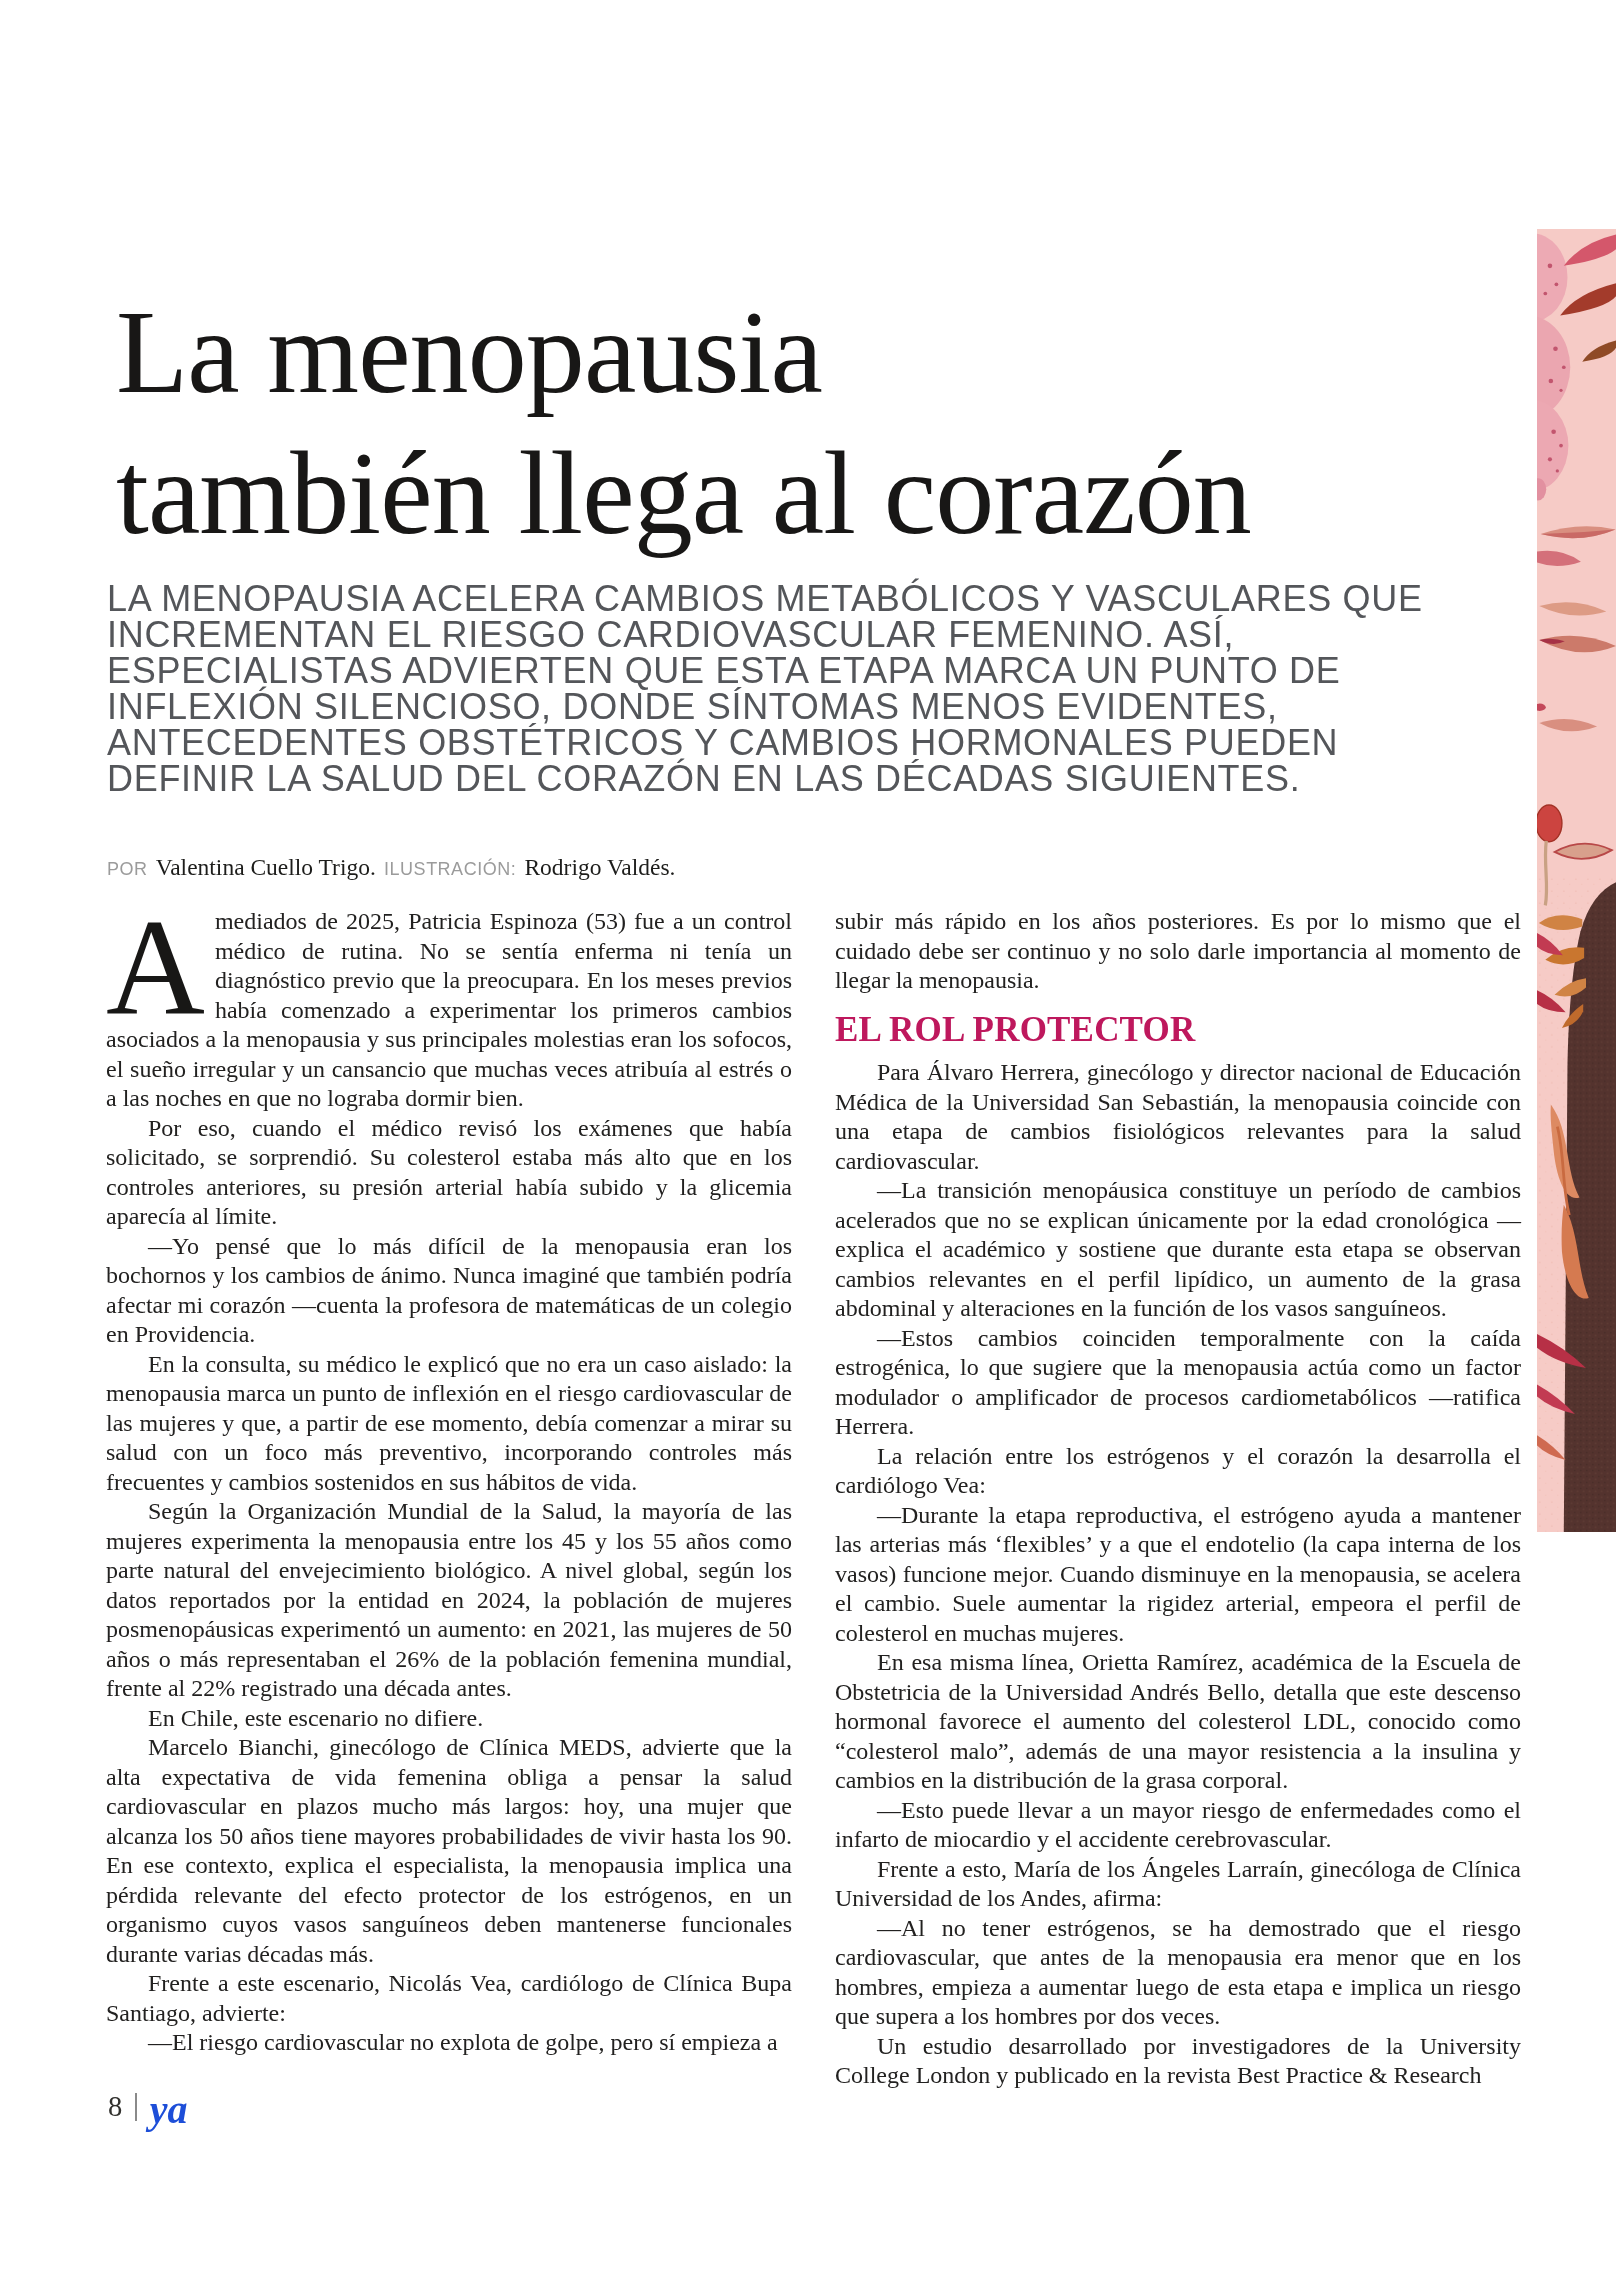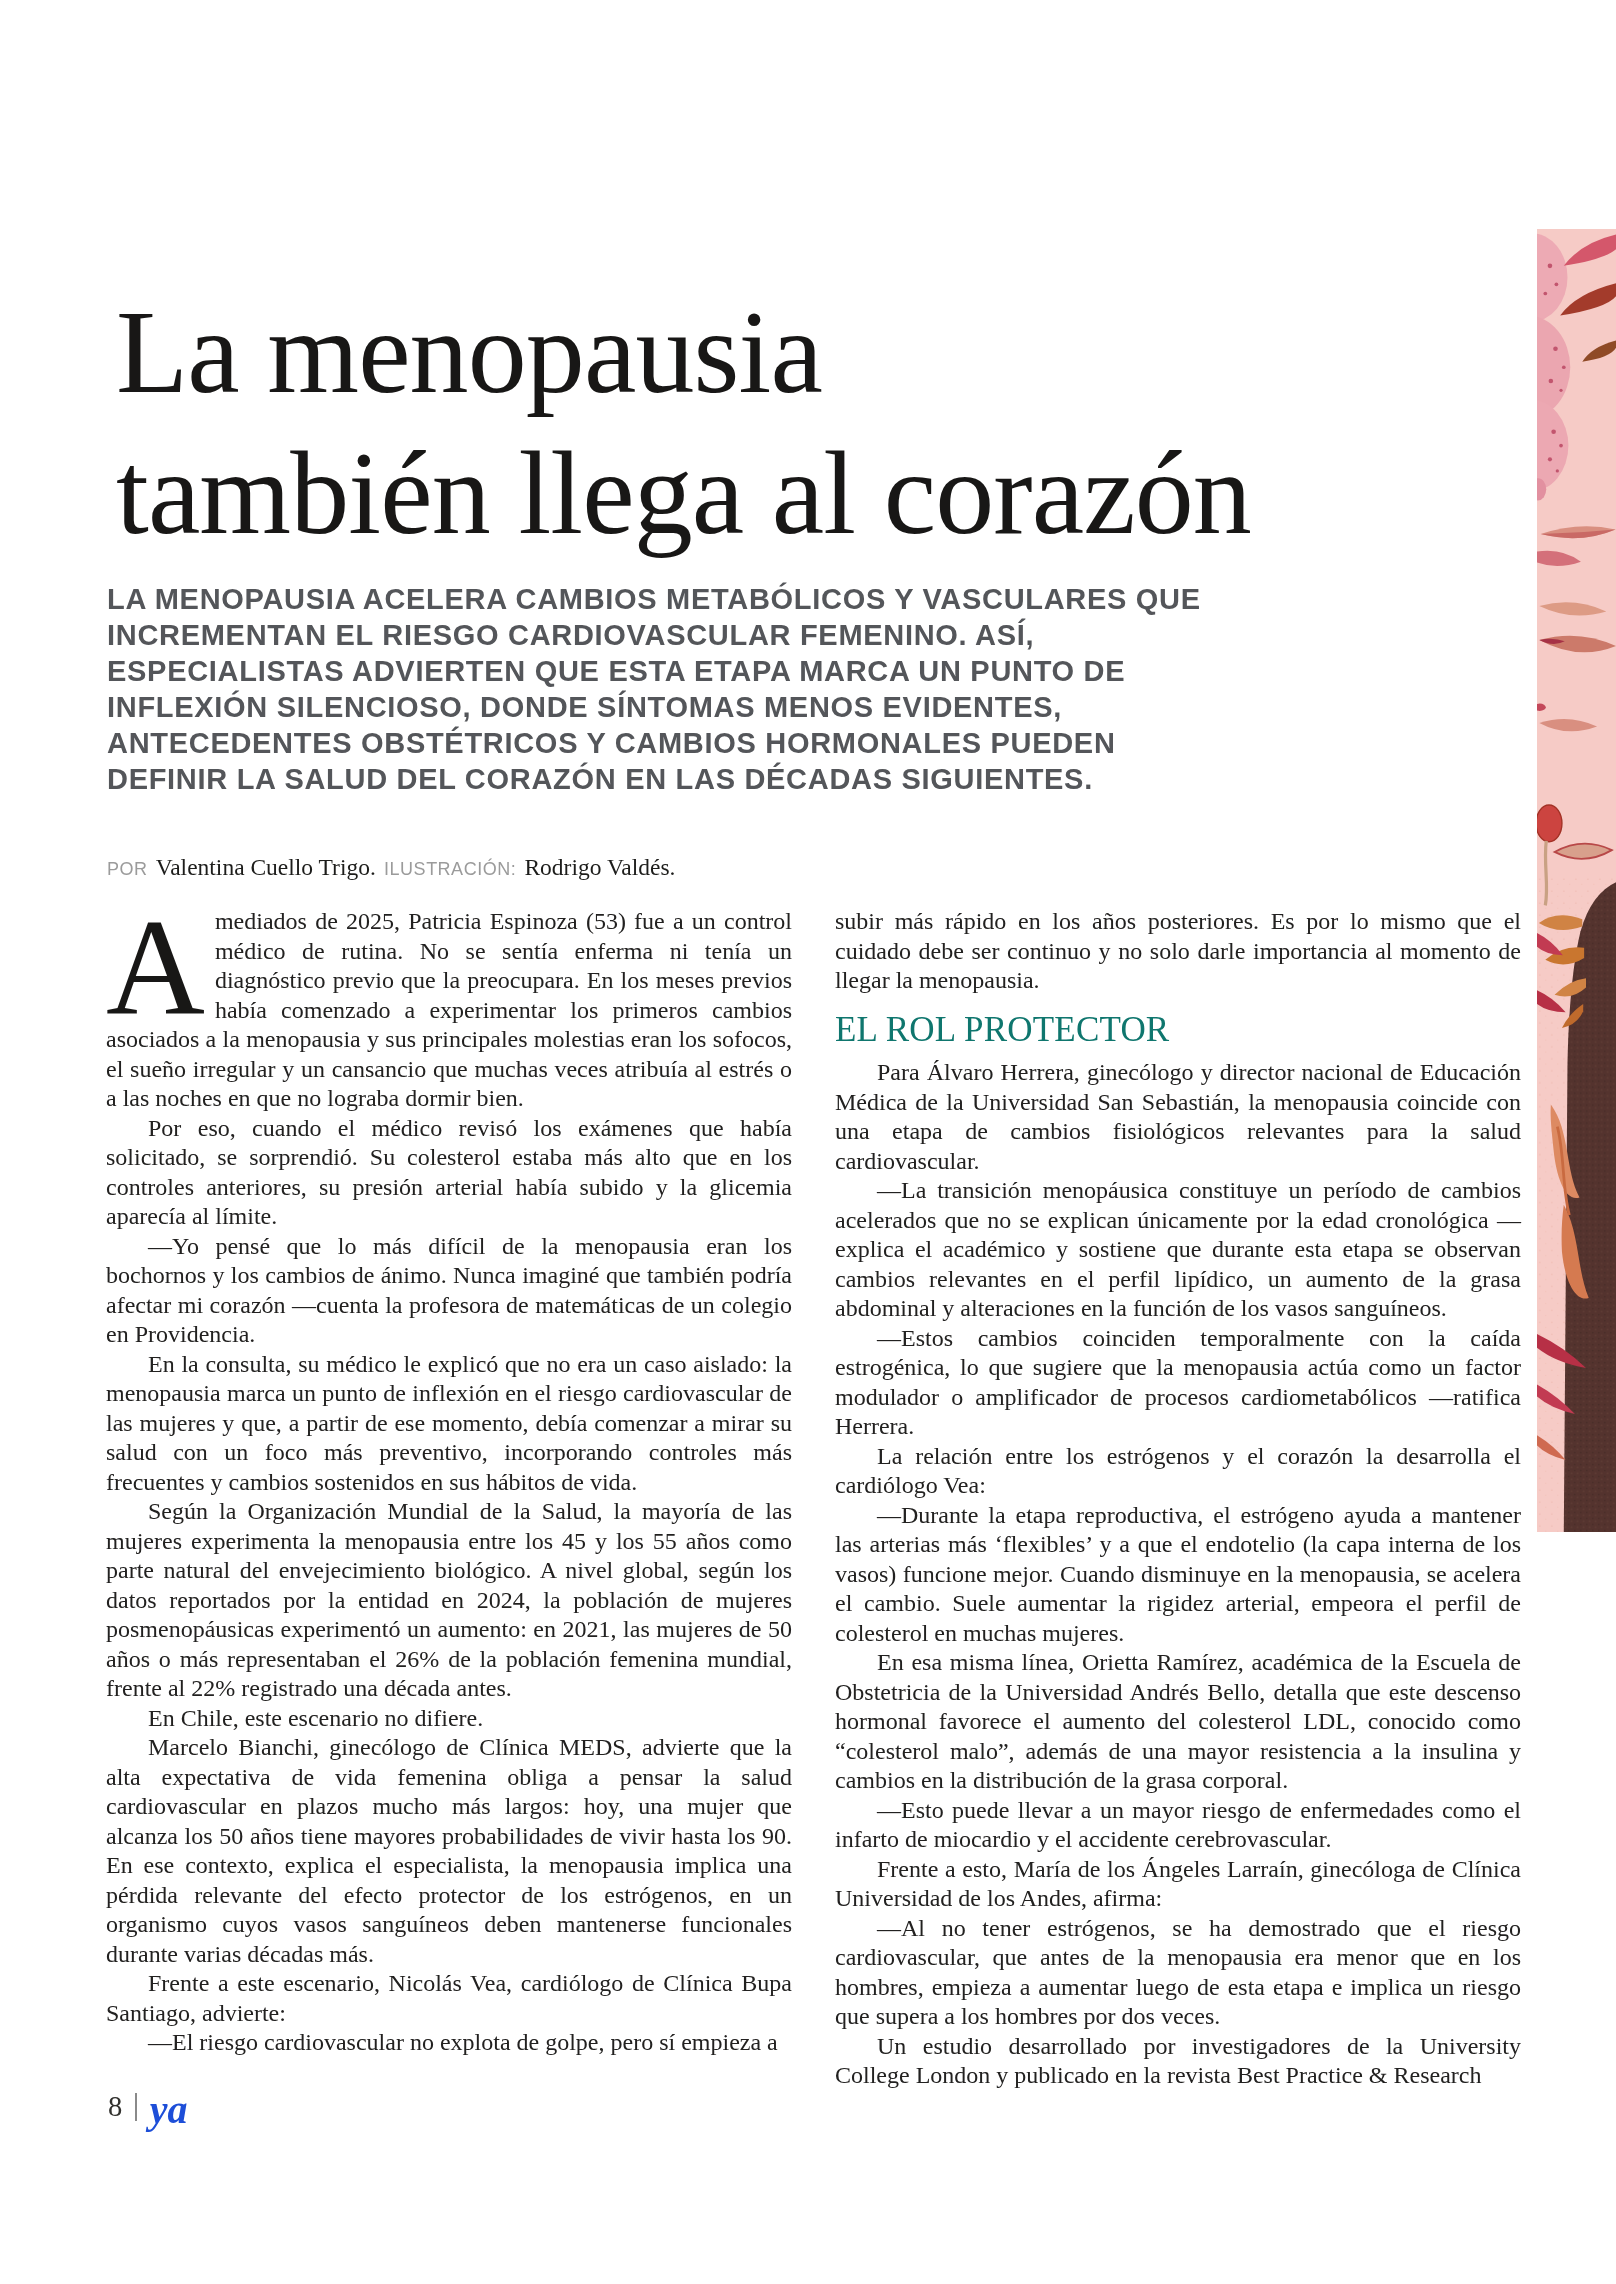--- a/index.html
+++ b/index.html
@@ -9,23 +9,22 @@
   }
   .page-title{
     position:absolute;left:104px;top:282px;
     font-family:"Liberation Serif", serif;
     font-size:118px;line-height:141px;color:#181716;
     letter-spacing:-0.9px;white-space:nowrap;margin-left:12px;
   }
   .deck{
     position:absolute;left:107px;top:581px;
     font-family:"Liberation Sans", sans-serif;
-    font-size:29px;line-height:36px;color:#54565a;
+    font-size:36px;line-height:36px;color:#54565a;
     letter-spacing:0.7px;
-    font-weight:bold;
   }
   .byline{
     position:absolute;left:107px;top:814px;
     font-size:0;white-space:nowrap;margin-top:40px;
   }
   .byline .label{
     font-family:"Liberation Sans", sans-serif;
     font-size:18px;color:#9b9b9b;letter-spacing:0.5px;
   }
   .byline .name{
@@ -44,22 +43,22 @@
   }
   .col p.indent{text-indent:42px;font-family:Liberation Serif, serif;}
   .dropcap{
     float:left;
     font-size:137px;line-height:115px;
     padding:2.8px 10px 0 0;
     color:#181716;
   }
   .section-heading{
     font-family:"Liberation Serif", serif;
-    font-weight:normal;font-size:35px;line-height:37px;
-    color:#0f766e;margin:15.7px 0 10px 0;letter-spacing:0.2px;
+    font-weight:bold;font-size:35px;line-height:37px;
+    color:#be185d;margin:15.7px 0 10px 0;letter-spacing:0.2px;
   }
   .footer{
     position:absolute;left:108px;top:2091px;
     display:flex;align-items:center;
   }
   .footer .page-num{
     font-family:"Liberation Serif", serif;
     font-size:28.6px;color:#33322f;
   }
   .footer .divider{

